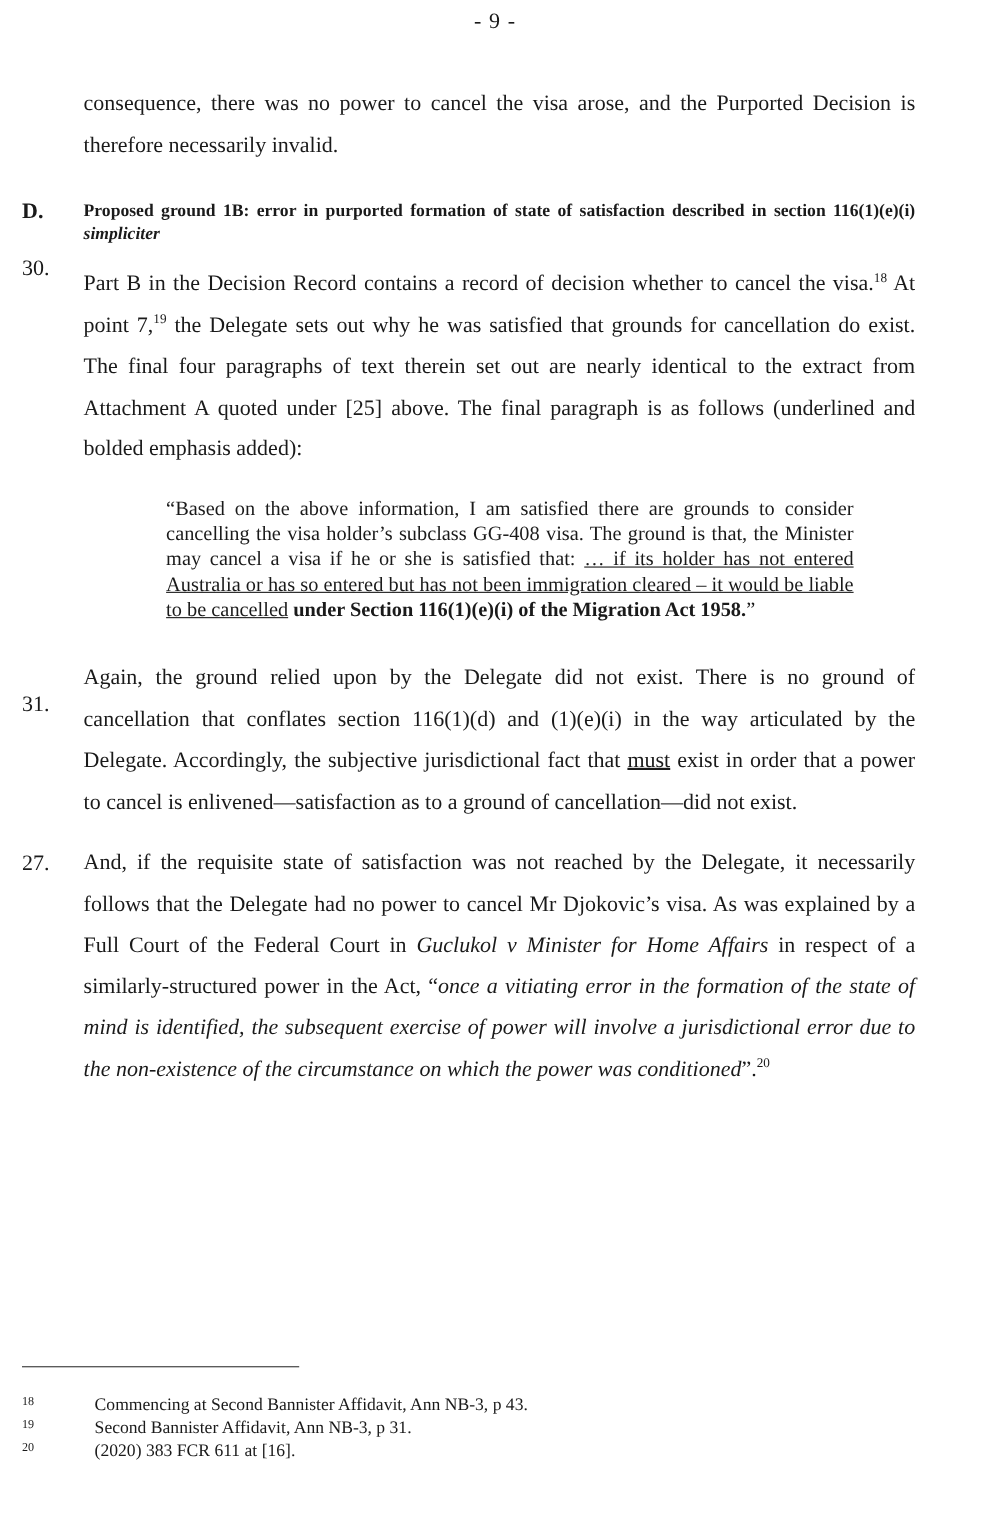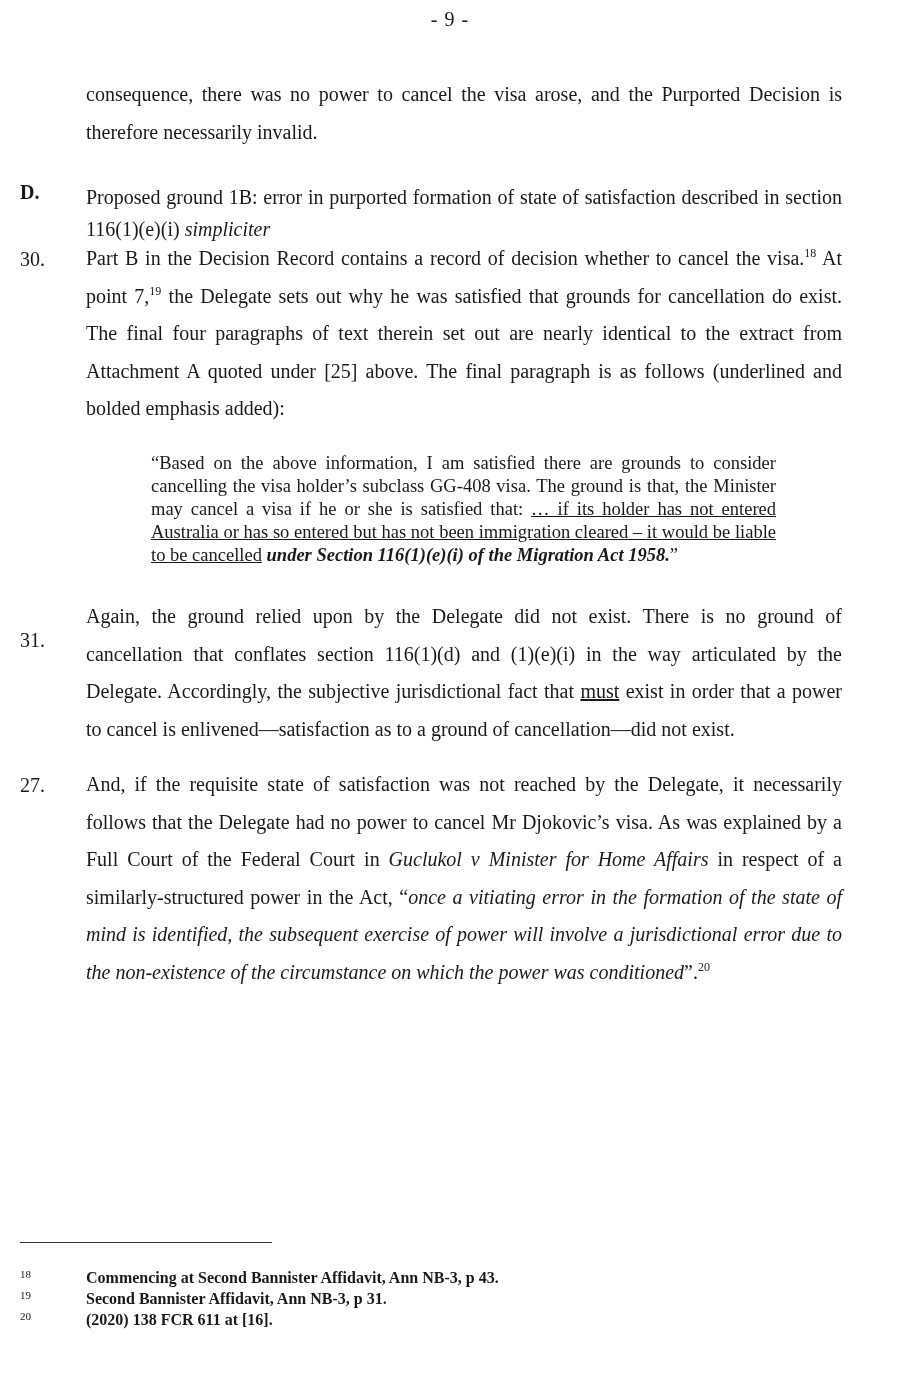--- a/index.html
+++ b/index.html
@@ -5,49 +5,49 @@
   html, body { margin: 0; padding: 0; background: #ffffff; }
   body {
     width: 900px; height: 1376px; position: relative; overflow: hidden;
     font-family: "Liberation Serif", "DejaVu Serif", serif;
     color: #1a1a1a;
   }
   .page-number {
     position: absolute; top: 8px; left: 0; width: 900px; text-align: center;
     font-size: 20px; letter-spacing: 1px;
   }
-  .block { position: absolute; left: 86px; width: 756px; font-size: 20px; }
+  .block { position: absolute; left: 76px; width: 756px; font-size: 20px; }
   .body-text { line-height: 37.5px; text-align: justify; }
   .num { position: absolute; left: 20px; font-size: 20px; }
-  .heading { font-weight: normal; line-height: 32px; text-align: justify; font-size: 20px; }
+  .heading { font-weight: bold; line-height: 21px; text-align: justify; font-size: 16px; }
   .heading-letter { font-weight: bold; }
   .quote {
     position: absolute; left: 151px; width: 625px; font-size: 18.5px;
     line-height: 23px; text-align: justify;
   }
   .u { text-decoration: underline; }
-  .b { font-weight: bold; font-style: italic; }
+  .b { font-weight: bold; }
   .i { font-style: italic; }
   sup { font-size: 12px; line-height: 0; vertical-align: 8px; }
   .rule { position: absolute; left: 20px; top: 1242px; width: 252px; height: 1px; background: #333; }
   .fn { position: absolute; left: 20px; font-size: 16px; line-height: 21px; }
   .fn .fn-num { position: absolute; left: 0; top: -3px; font-size: 11px; }
-  .fn .fn-text { position: absolute; left: 66px; white-space: nowrap; font-weight: bold; }
+  .fn .fn-text { position: absolute; left: 66px; white-space: nowrap; }
 </style>
 </head>
 <body>
 
 <div class="page-number">- 9 -</div>
 
 <div class="block body-text" style="top:76px;">consequence, there was no power to cancel the visa arose, and the Purported Decision is therefore necessarily invalid.</div>
 
 <div class="num heading-letter" style="top:181px;">D.</div>
 <div class="block heading" style="top:181px;"><span>Proposed ground 1B: error in purported formation of state of satisfaction described in section 116(1)(e)(i) </span><span class="i">simpliciter</span></div>
 
-<div class="num" style="top:248px;">30.</div>
+<div class="num" style="top:233px;">30.</div>
 <div class="block body-text" style="top:240px;"><span>Part B in the Decision Record contains a record of decision whether to cancel the visa.</span><sup>18</sup><span> At point 7,</span><sup>19</sup><span> the Delegate sets out why he was satisfied that grounds for cancellation do exist.  The final four paragraphs of text therein set out are nearly identical to the extract from Attachment A quoted under [25] above.  The final paragraph is as follows (underlined and bolded emphasis added):</span></div>
 
 <div class="quote" style="top:452px;"><span>“Based on the above information, I am satisfied there are grounds to consider cancelling the visa holder’s subclass GG-408 visa.  The ground is that, the Minister may cancel a visa if he or she is satisfied that: </span><span class="u">… if its holder has not entered Australia or has so entered but has not been immigration cleared – it would be liable to be cancelled</span><span class="b"> under Section 116(1)(e)(i) of the Migration Act 1958.</span><span>”</span></div>
 
 <div class="num" style="top:629px;">31.</div>
 <div class="block body-text" style="top:598px;"><span>Again, the ground relied upon by the Delegate did not exist.  There is no ground of cancellation that conflates section 116(1)(d) and (1)(e)(i) in the way articulated by the Delegate.  Accordingly, the subjective jurisdictional fact that </span><span class="u">must</span><span> exist in order that a power to cancel is enlivened—satisfaction as to a ground of cancellation—did not exist.</span></div>
 
 <div class="num" style="top:774px;">27.</div>
 <div class="block body-text" style="top:766px;"><span>And, if the requisite state of satisfaction was not reached by the Delegate, it necessarily follows that the Delegate had no power to cancel Mr Djokovic’s visa.  As was explained by a Full Court of the Federal Court in </span><span class="i">Guclukol v Minister for Home Affairs</span><span> in respect of a similarly-structured power in the Act, “</span><span class="i">once a vitiating error in the formation of the state of mind is identified, the subsequent exercise of power will involve a jurisdictional error due to the non-existence of the circumstance on which the power was conditioned</span><span>”.</span><sup>20</sup></div>
 
@@ -56,14 +56,14 @@
 <div class="fn" style="top:1267px;">
   <span class="fn-num">18</span>
   <span class="fn-text">Commencing at Second Bannister Affidavit, Ann NB-3, p 43.</span>
 </div>
 <div class="fn" style="top:1288px;">
   <span class="fn-num">19</span>
   <span class="fn-text">Second Bannister Affidavit, Ann NB-3, p 31.</span>
 </div>
 <div class="fn" style="top:1309px;">
   <span class="fn-num">20</span>
-  <span class="fn-text">(2020) 138 FCR 611 at [16].</span>
+  <span class="fn-text">(2020) 383 FCR 611 at [16].</span>
 </div>
 
 </body></html>

